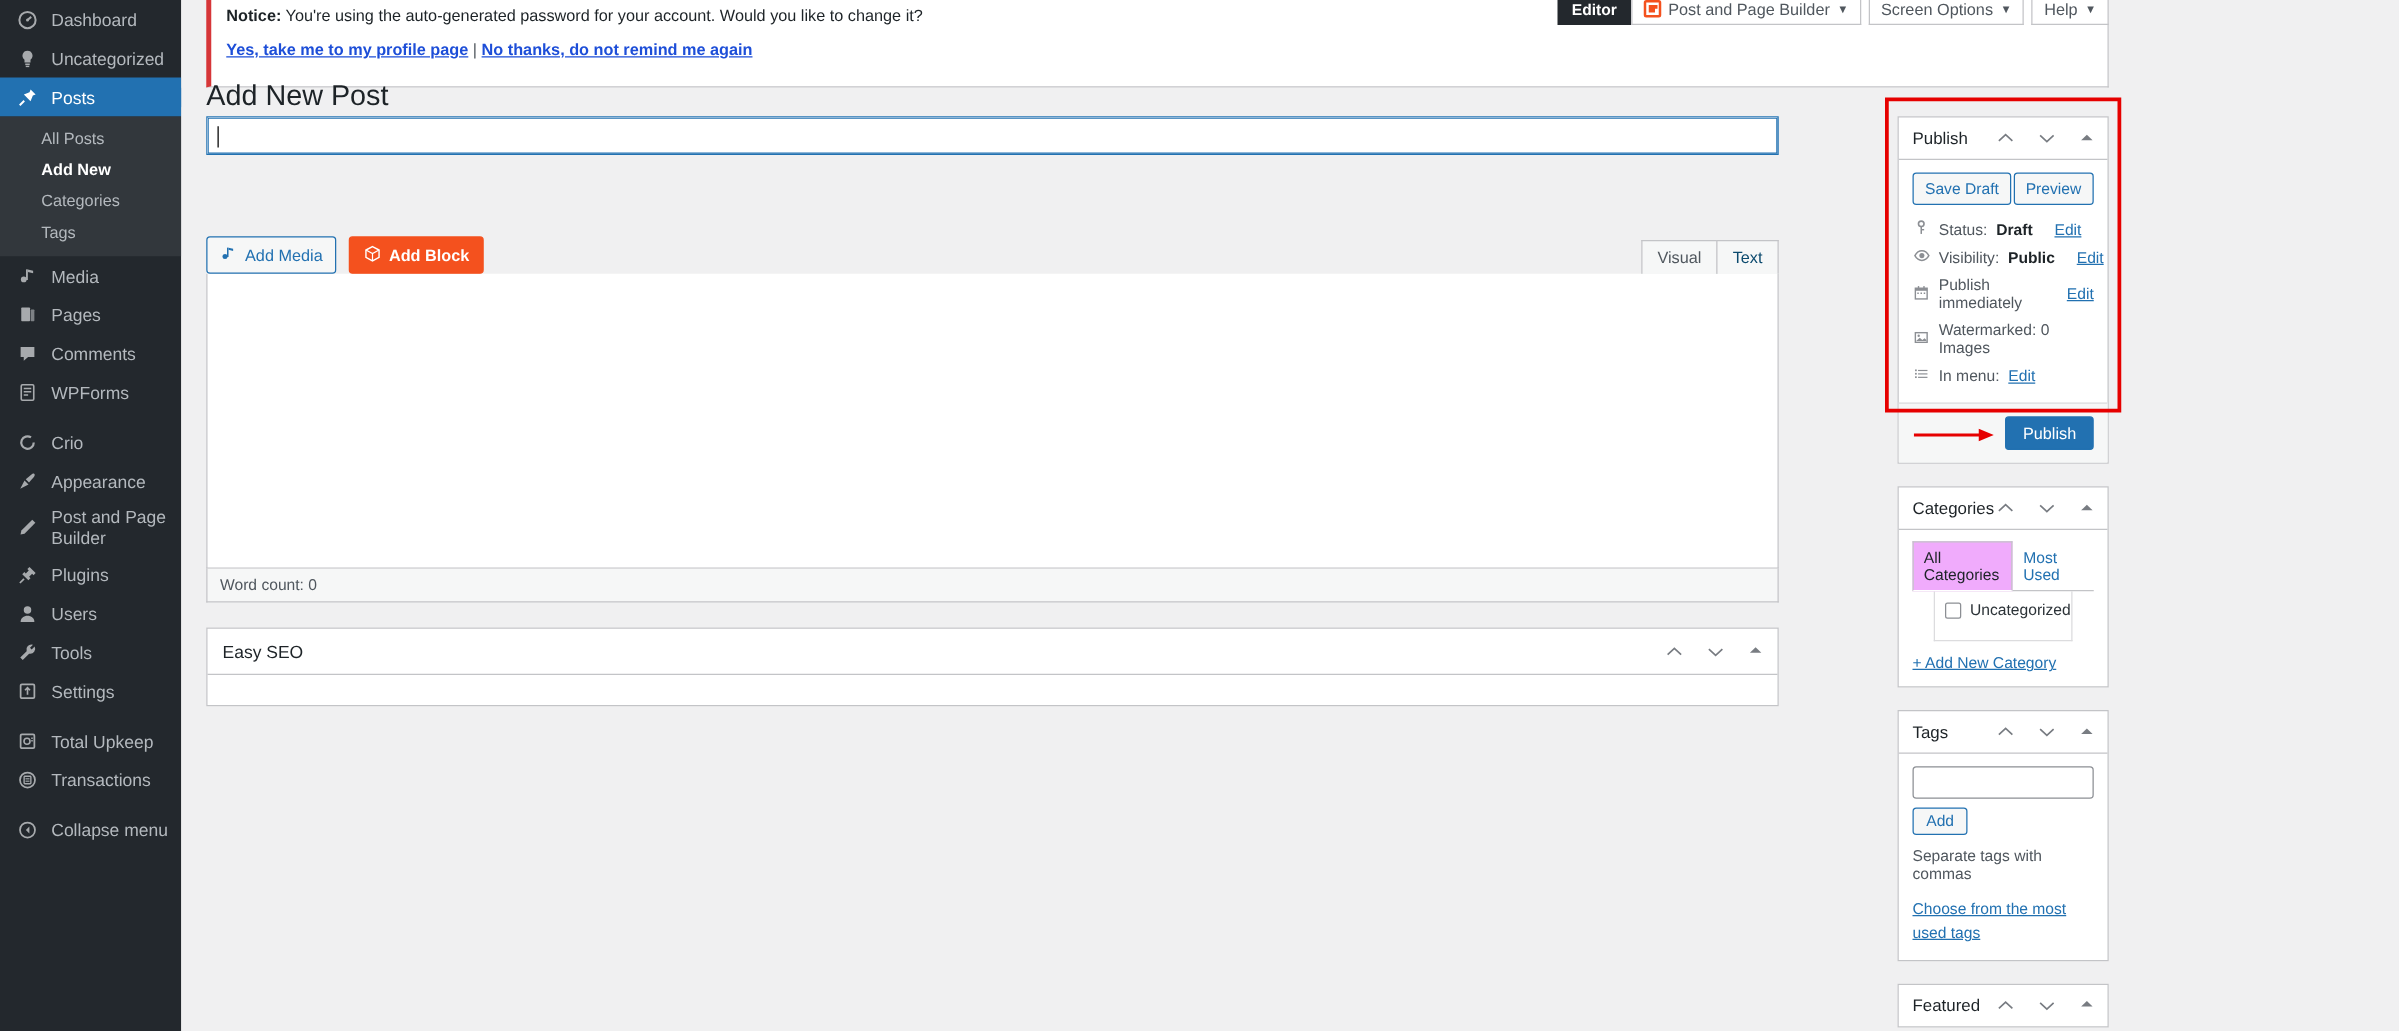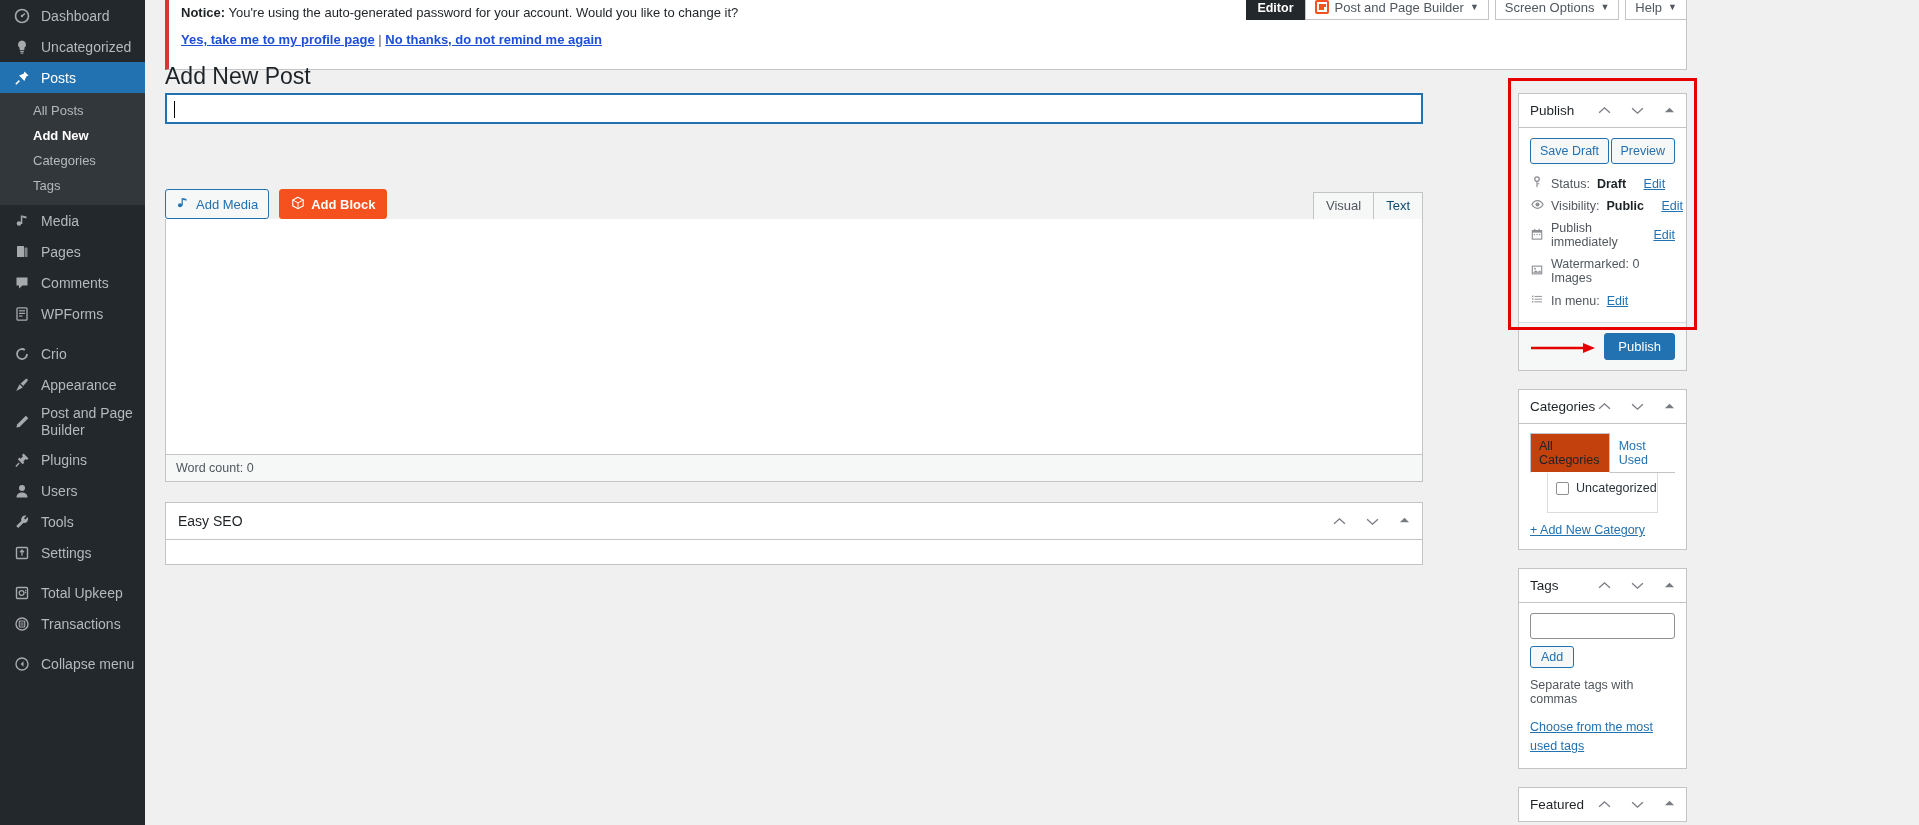--- a/index.html
+++ b/index.html
@@ -215,21 +215,21 @@
     width: 66px; height: 10px;
   }
 
   
   .cat-tabs { display: flex; border-bottom: 1px solid #c3c4c7; margin: 0 11px; }
   .cat-tab {
     padding: 5px 8px; font-size: 12.5px; color: #2271b1;
     border: 1px solid transparent; margin-bottom: -1px;
   }
   .cat-tab.active {
-    background: #c2410c; color: #1d2327;
+    background: #f0abfc; color: #1d2327;
     border: 1px solid #c3c4c7; border-bottom-color: #fff;
   }
   .cat-list {
     margin: 0 28px; border: 1px solid #dcdcde; border-top: none;
     padding: 8px 8px; height: 40px;
   }
   .cat-item { display: flex; align-items: center; gap: 7px; font-size: 12.5px; color: #2c3338; }
   .cbox {
     width: 13px; height: 13px; border: 1px solid #8c8f94;
     background: #fff; border-radius: 2px; flex: 0 0 13px;

